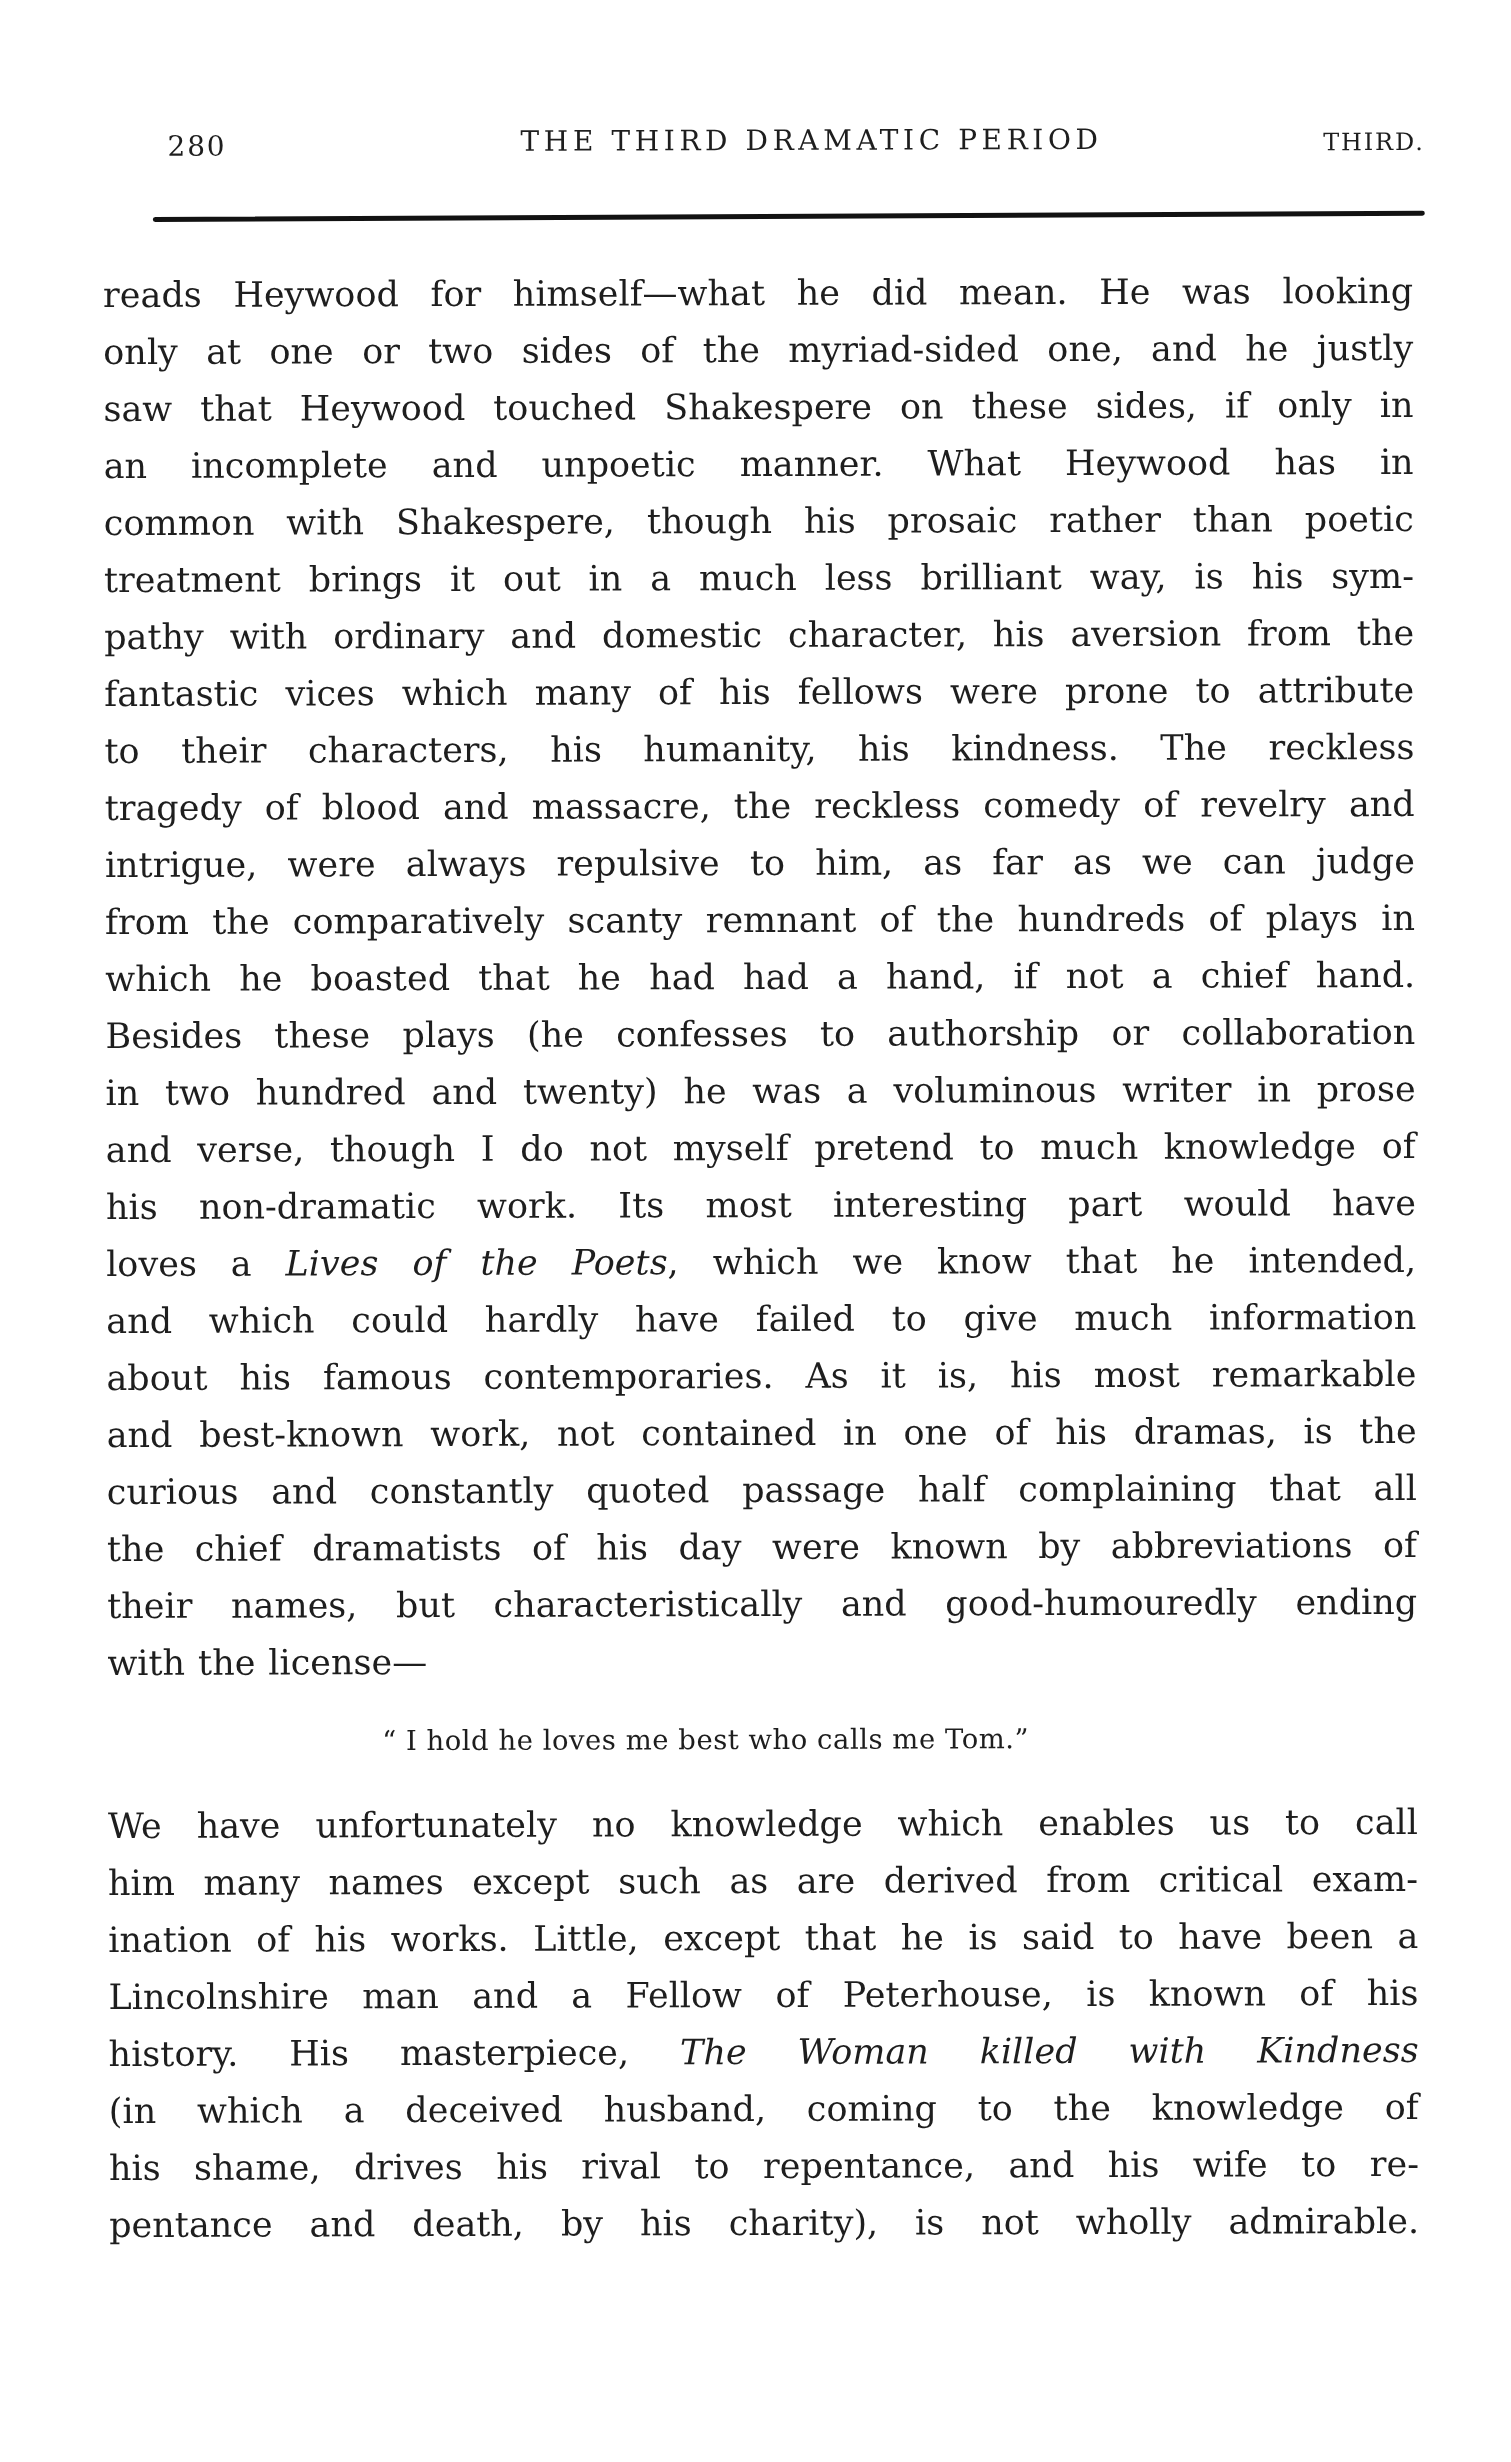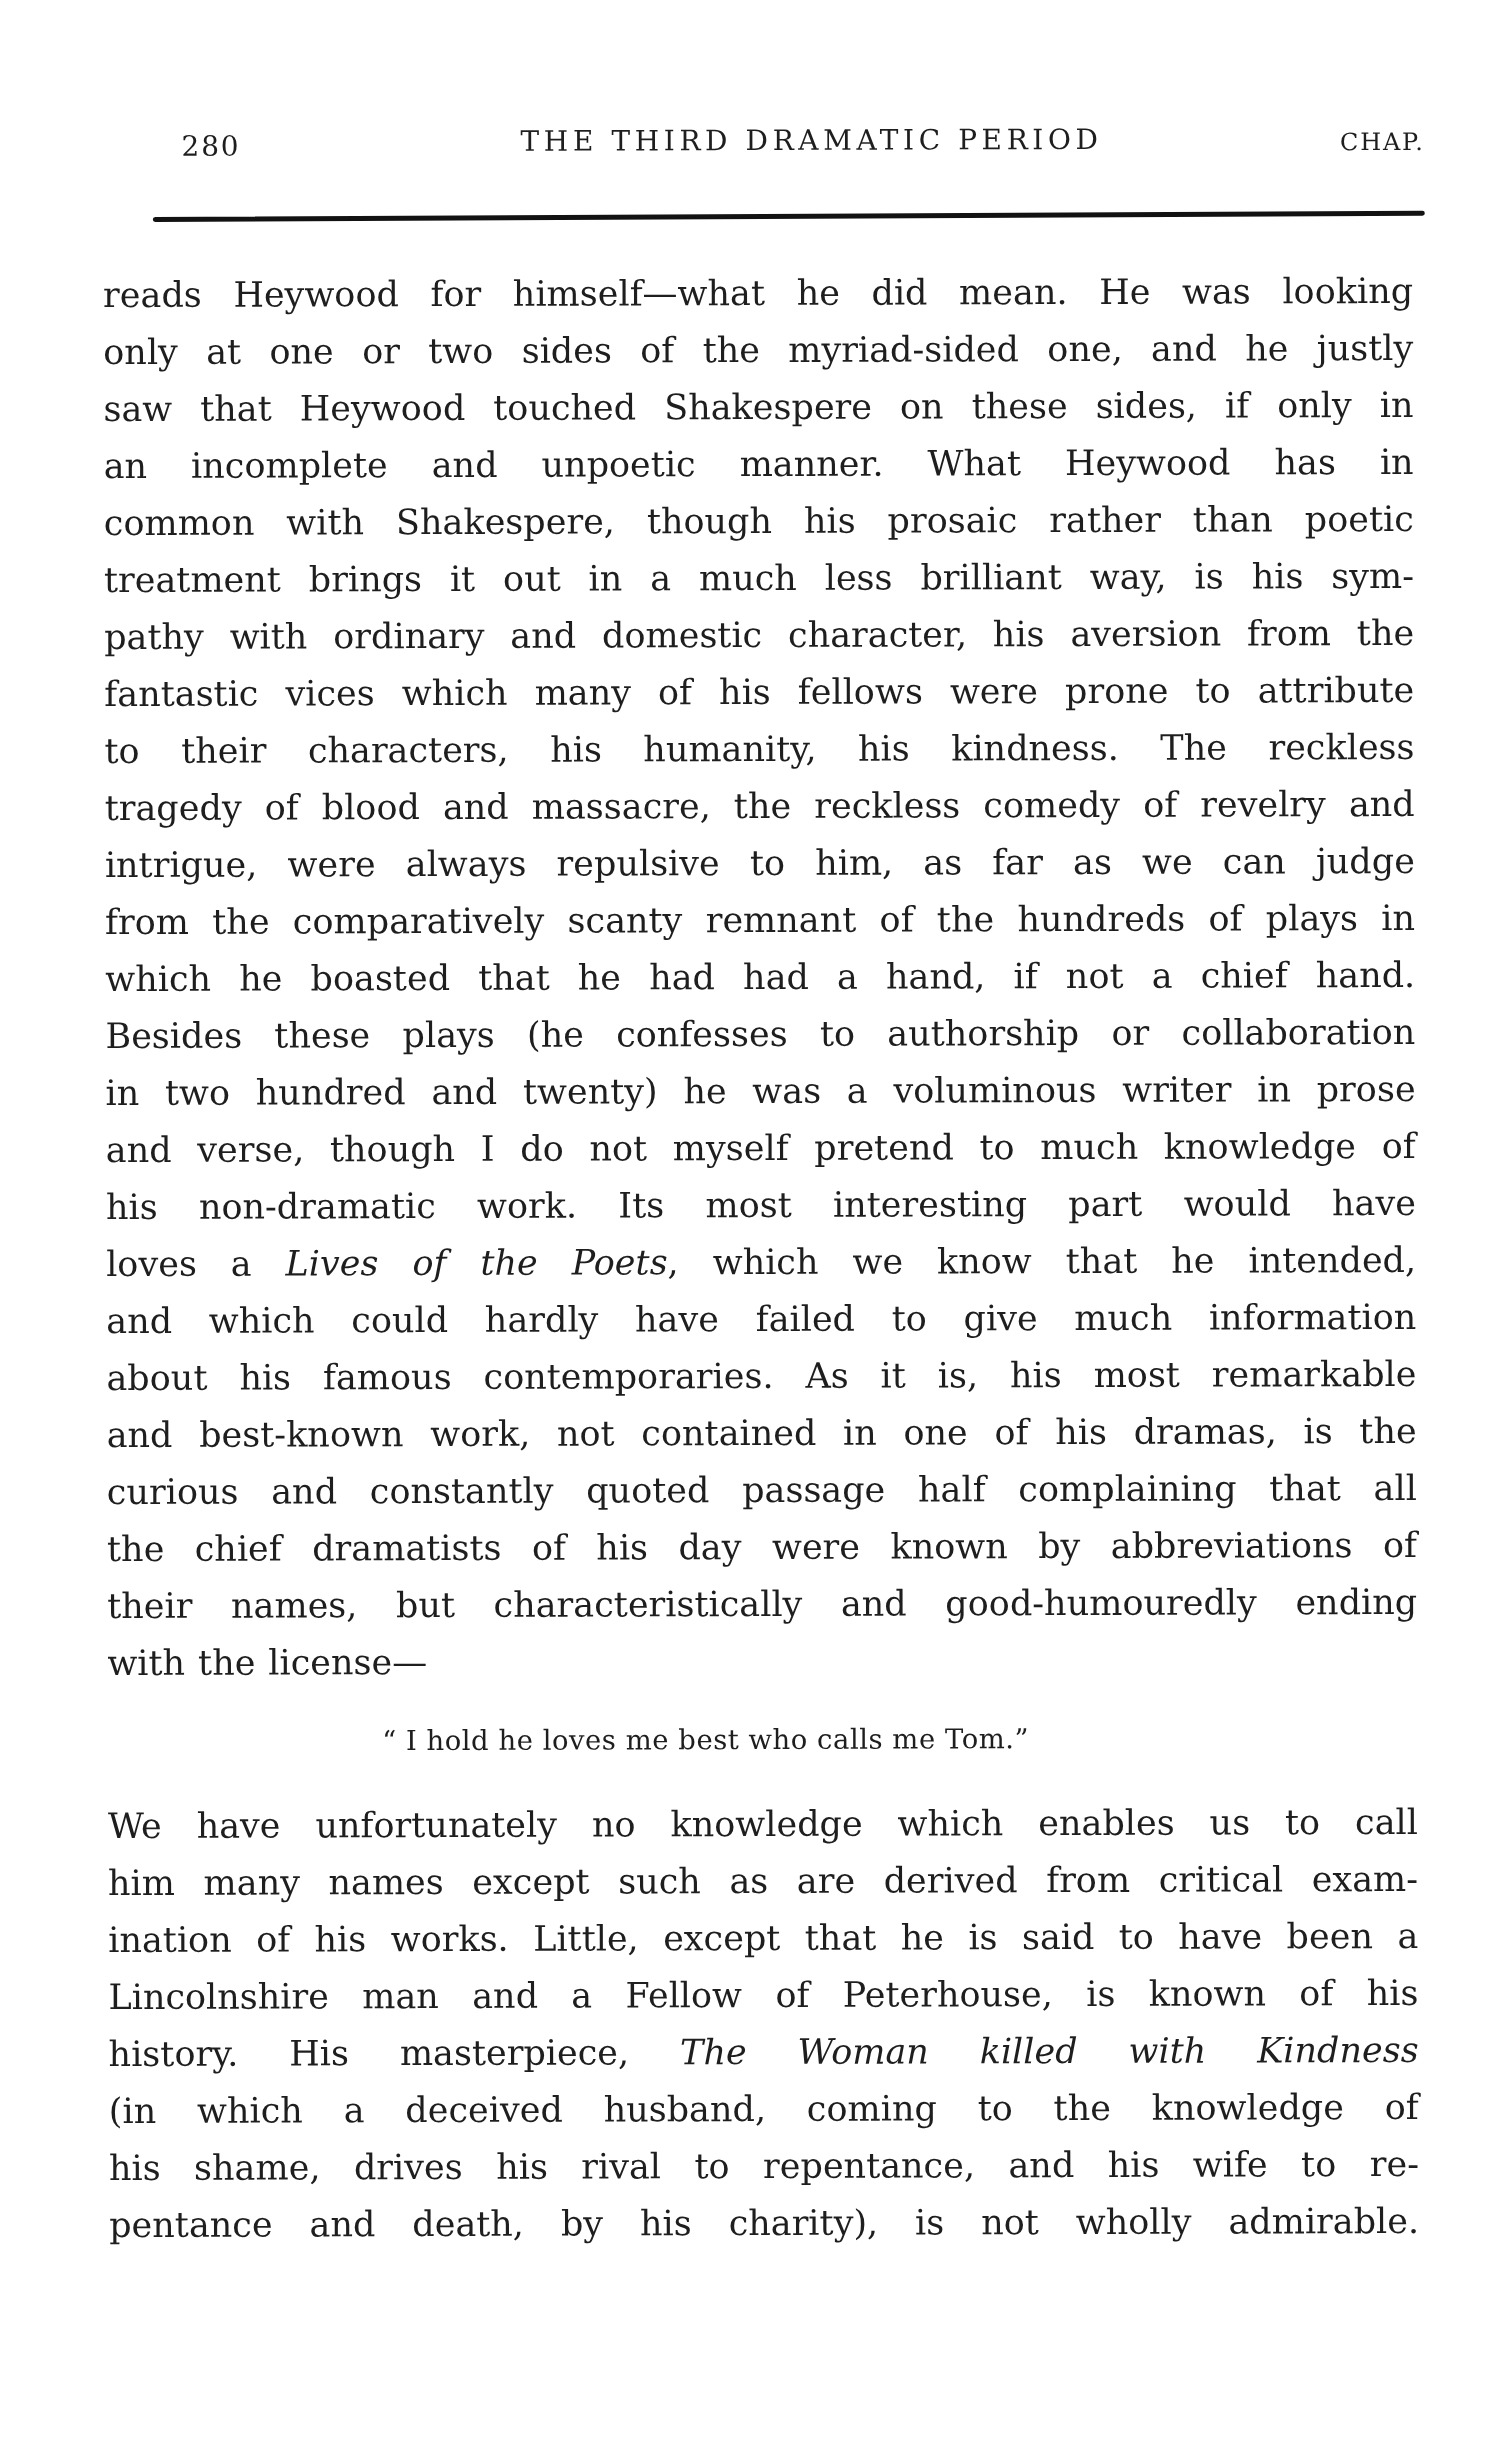--- a/index.html
+++ b/index.html
@@ -7,21 +7,21 @@
     width:1512px; height:2462px;
     background:#ffffff;
     font-family:"DejaVu Serif", "Liberation Serif", serif;
     color:#1e1e1e;
     overflow:hidden;
     position:relative;
   }
   .page { position:absolute; inset:0; transform:rotate(-0.18deg); }
 
   .header { position:absolute; top:124px; left:0; width:100%; height:42px; font-size:28px; }
-  .pagenum { position:absolute; left:185px; top:3.7px; letter-spacing:1.8px; }
+  .pagenum { position:absolute; left:171px; top:3.7px; letter-spacing:1.8px; }
   .running-title {
     position:absolute; left:calc(50% + 59px); transform:translateX(-50%);
     letter-spacing:4.6px; white-space:nowrap;
   }
   .chap { position:absolute; right:84px; top:5.5px; font-size:24px; letter-spacing:1.8px; }
 
   .rule {
     position:absolute; top:214px; left:156px; width:1272px; height:4.6px;
     background:#121212; border-radius:2.7px; transform:rotate(-0.1deg);
   }
@@ -45,21 +45,21 @@
   }
 </style>
 </head>
 <body style="background: rgb(255, 255, 255); color: rgb(30, 30, 30);">
 
 <div class="page">
 
   <div class="header">
     <span class="pagenum">280</span>
     <span class="running-title">THE THIRD DRAMATIC PERIOD</span>
-    <span class="chap">CHAP.</span>
+    <span class="chap">THIRD.</span>
   </div>
 
   <div class="rule"></div>
 
   <div class="bodytext">
     <div id="para1">
         <div class="line"><span>reads Heywood for himself—what he did mean.  He was looking</span></div>
         <div class="line"><span>only at one or two sides of the myriad-sided one, and he justly</span></div>
         <div class="line"><span>saw that Heywood touched Shakespere on these sides, if only in</span></div>
         <div class="line"><span>an incomplete and unpoetic manner.  What Heywood has in</span></div>

